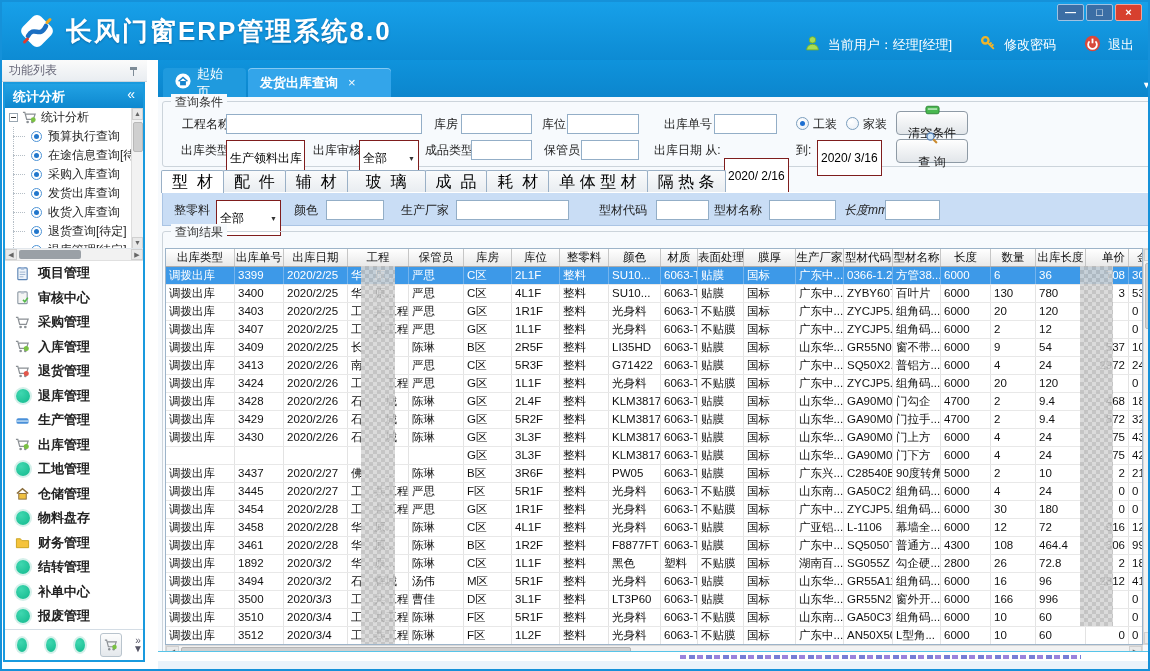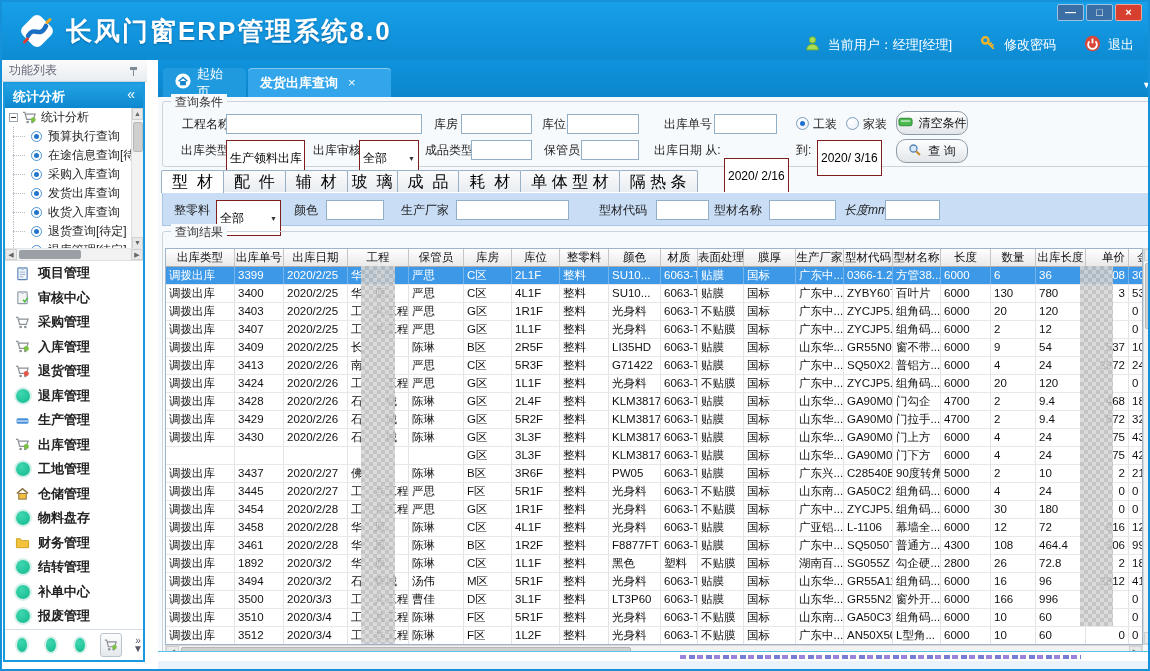--- a/index.html
+++ b/index.html
@@ -61,21 +61,21 @@
   
   .content{position:absolute;left:0;top:37px;width:100%;height:564px;background:#f7fafd;}
   .groupbox{position:absolute;border:1px solid #ccd4db;border-radius:3px;}
   .legend{position:absolute;top:-8px;left:8px;background:#f7fafd;padding:0 4px;font-size:12px;color:#333;}
   .flabel{position:absolute;font-size:12px;color:#222;line-height:20px;white-space:nowrap;}
   .txt{position:absolute;height:20px;border:1px solid #93aec7;background:#fff;font-size:12px;padding:0 3px;}
   .selbox{position:absolute;height:36px;border:1px solid #7f1d1d;background:#fff;font-size:12px;display:flex;align-items:center;padding:4px 3px;white-space:nowrap;overflow:hidden;}
   .selbox .ar{margin-left:auto;font-size:7px;color:#333;padding-left:3px;}
   .radio{position:absolute;width:13px;height:13px;border-radius:50%;border:1px solid #7b9ebd;background:radial-gradient(circle at 35% 30%,#fff,#e8eef5);}
   .radio.on::after{content:"";position:absolute;left:3px;top:3px;width:5px;height:5px;border-radius:50%;background:#1d6fd1;}
-  .btn{position:absolute;background:linear-gradient(#fefefe,#e2e6ea);border:1px solid #8e9aa5;border-radius:10px;font-size:12px;color:#111;display:flex;align-items:center;justify-content:center;gap:6px;}
+  .btn{position:absolute;background:linear-gradient(#fefefe,#e2e6ea);border:1px solid #8e9aa5;border-radius:4px;font-size:12px;color:#111;display:flex;align-items:center;justify-content:center;gap:6px;flex-direction:column;}
   
   .mtabs{position:absolute;left:3px;top:73px;height:23px;display:flex;}
   .mtab{height:23px;border:1px solid #9ab0c6;border-bottom:none;background:linear-gradient(#fafbfc,#e8ecf0);font-size:16px;text-align:center;line-height:21px;border-radius:2px 2px 0 0;margin-right:-1px;white-space:pre;}
   .mtab.active{background:#fff;font-weight:normal;position:relative;z-index:2;}
   .filterbar{position:absolute;left:4px;top:95px;width:995px;height:34px;background:#c9ddf5;border:1px solid #aac4e4;border-top:1px solid #fff;}
   .filterbar .flabel{top:7px;}
   .filterbar .txt,.filterbar .selbox{top:7px;}
   
   .grid{position:absolute;left:2px;top:16px;width:978px;height:397px;border:1px solid #9db4c9;overflow:hidden;background:#fff;}
   .hrow{display:flex;height:18px;background:linear-gradient(#ffffff,#e9e9e9);border-bottom:1px solid #aeaeae;width:1010px;}
@@ -445,21 +445,21 @@
       </div>
 
       <div class="mtabs">
 
           <div class="mtab active" style="padding:0 10px;"><span>型  材</span></div>
 
           <div class="mtab" style="padding:0 10px;"><span>配  件</span></div>
 
           <div class="mtab" style="padding:0 10px;"><span>辅  材</span></div>
 
-          <div class="mtab" style="padding:0 4px;"><span>玻  璃</span></div>
+          <div class="mtab" style="padding:0 18px;"><span>玻  璃</span></div>
 
           <div class="mtab" style="padding:0 10px;"><span>成  品</span></div>
 
           <div class="mtab" style="padding:0 10px;"><span>耗  材</span></div>
 
           <div class="mtab" style="padding:0 10px;"><span>单 体 型 材</span></div>
 
           <div class="mtab" style="padding:0 10px;"><span>隔 热 条</span></div>
         </div>
 

